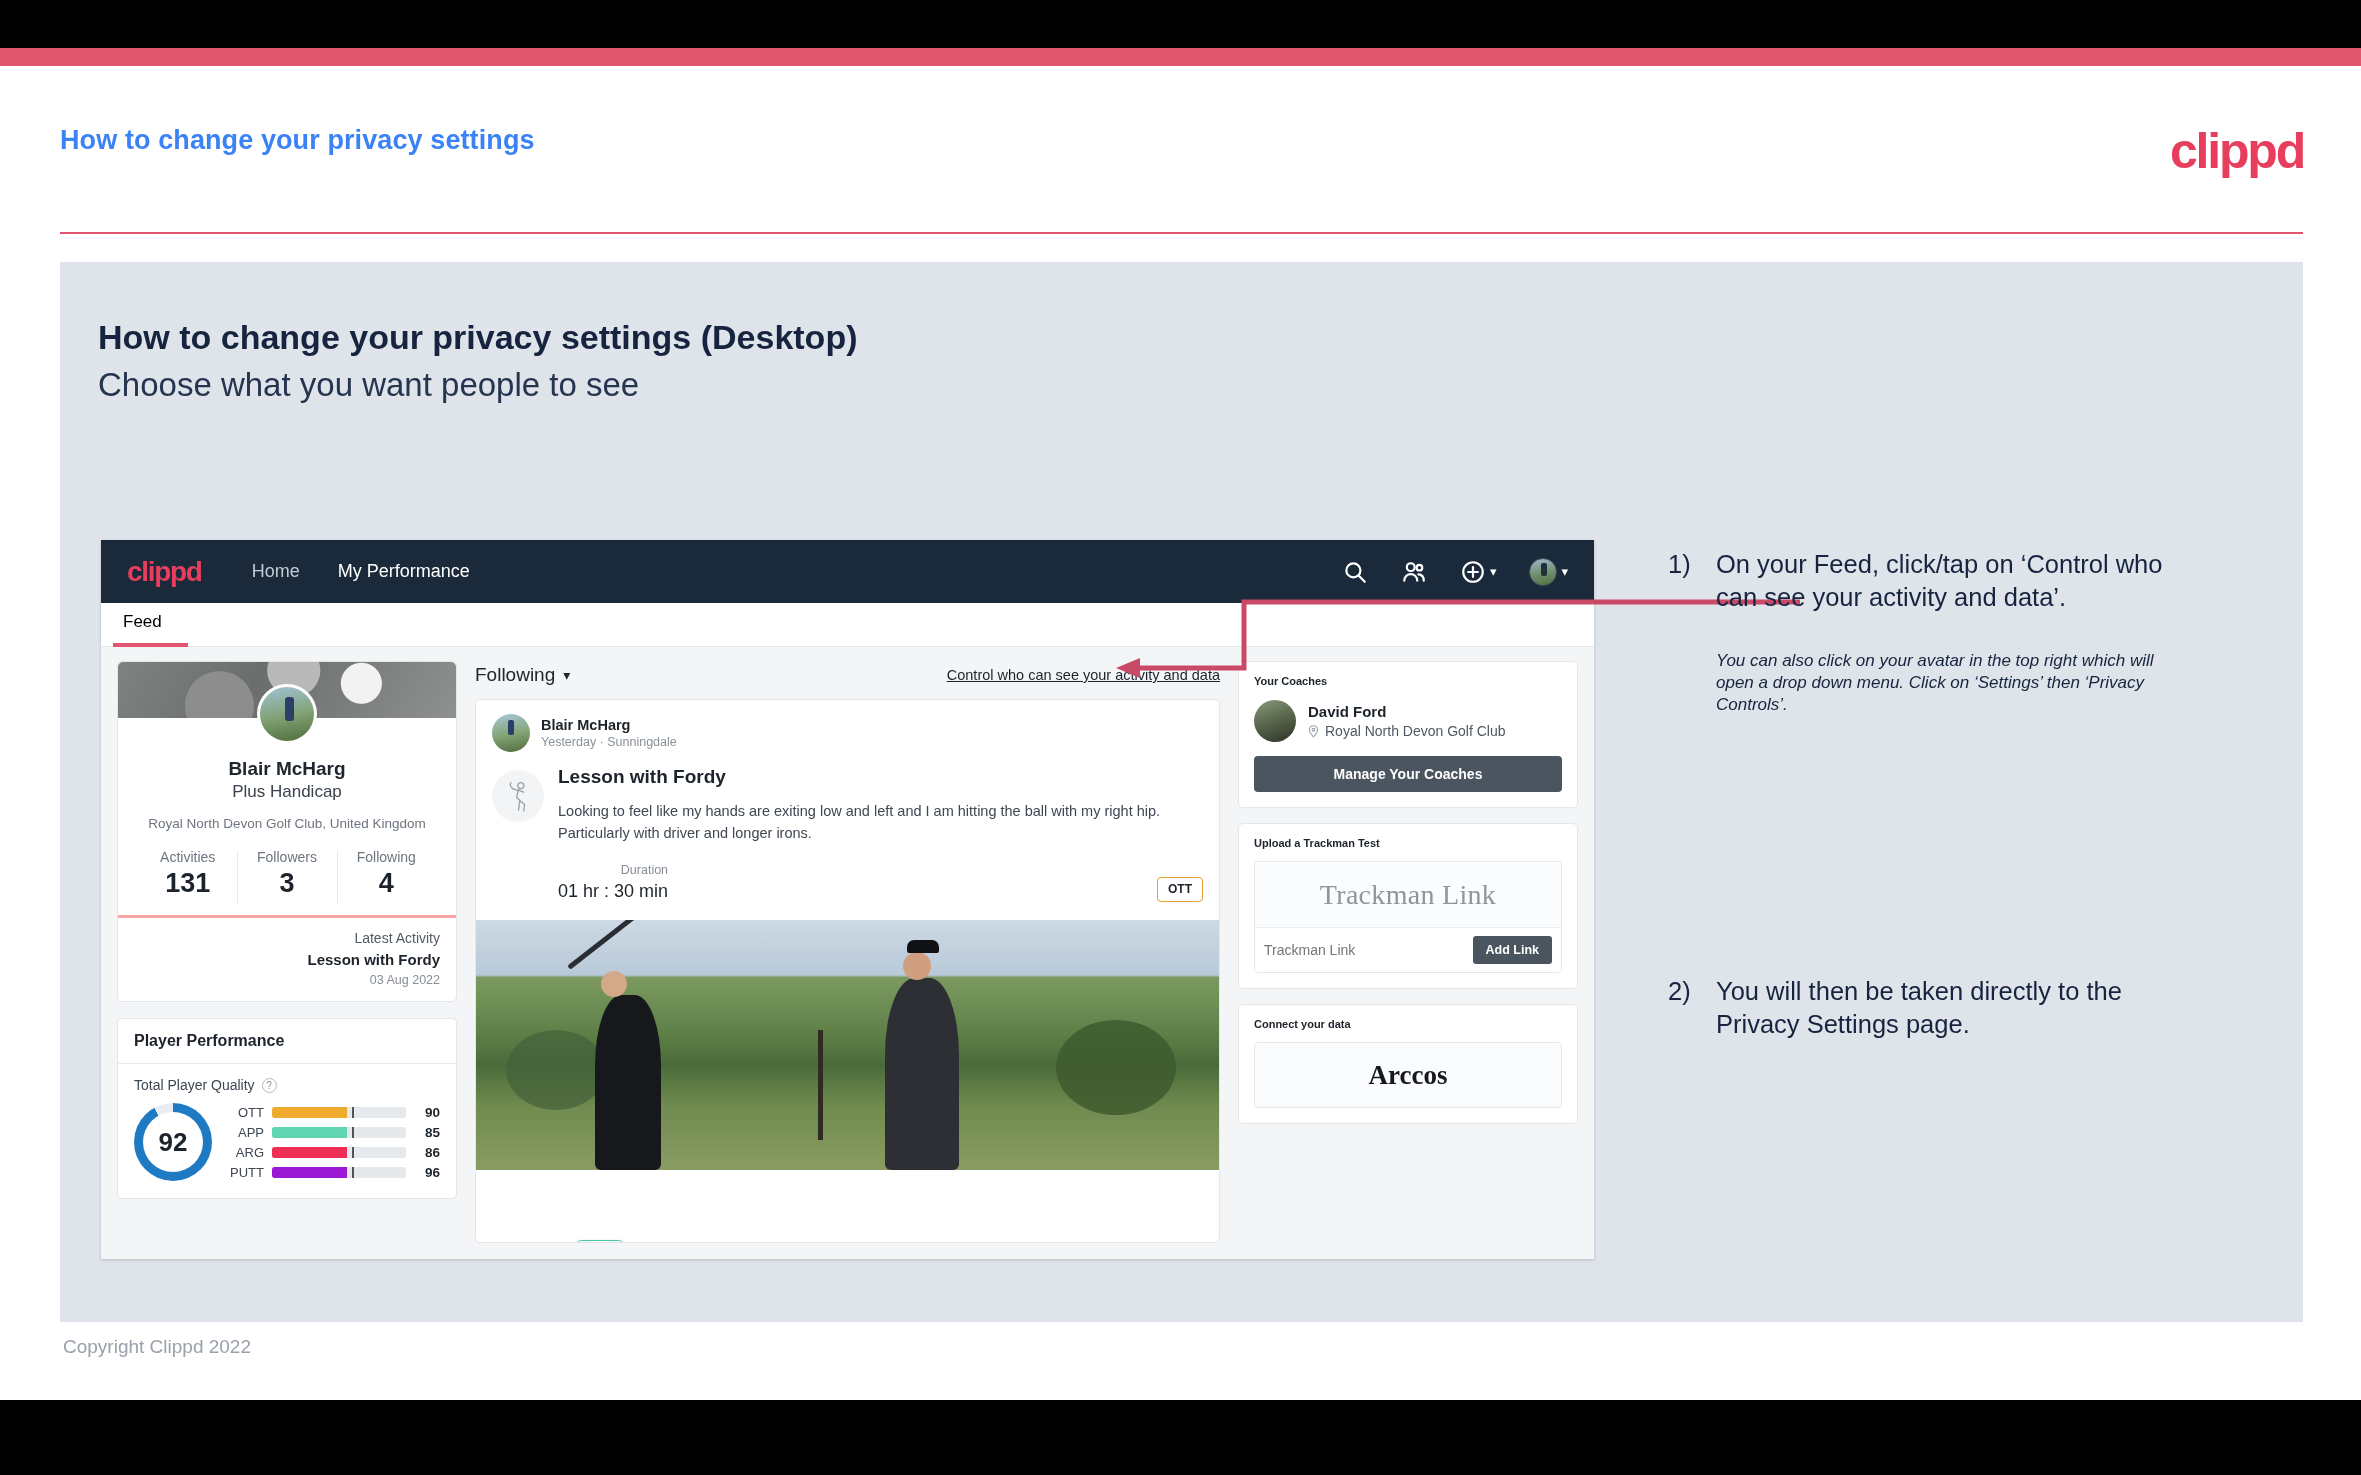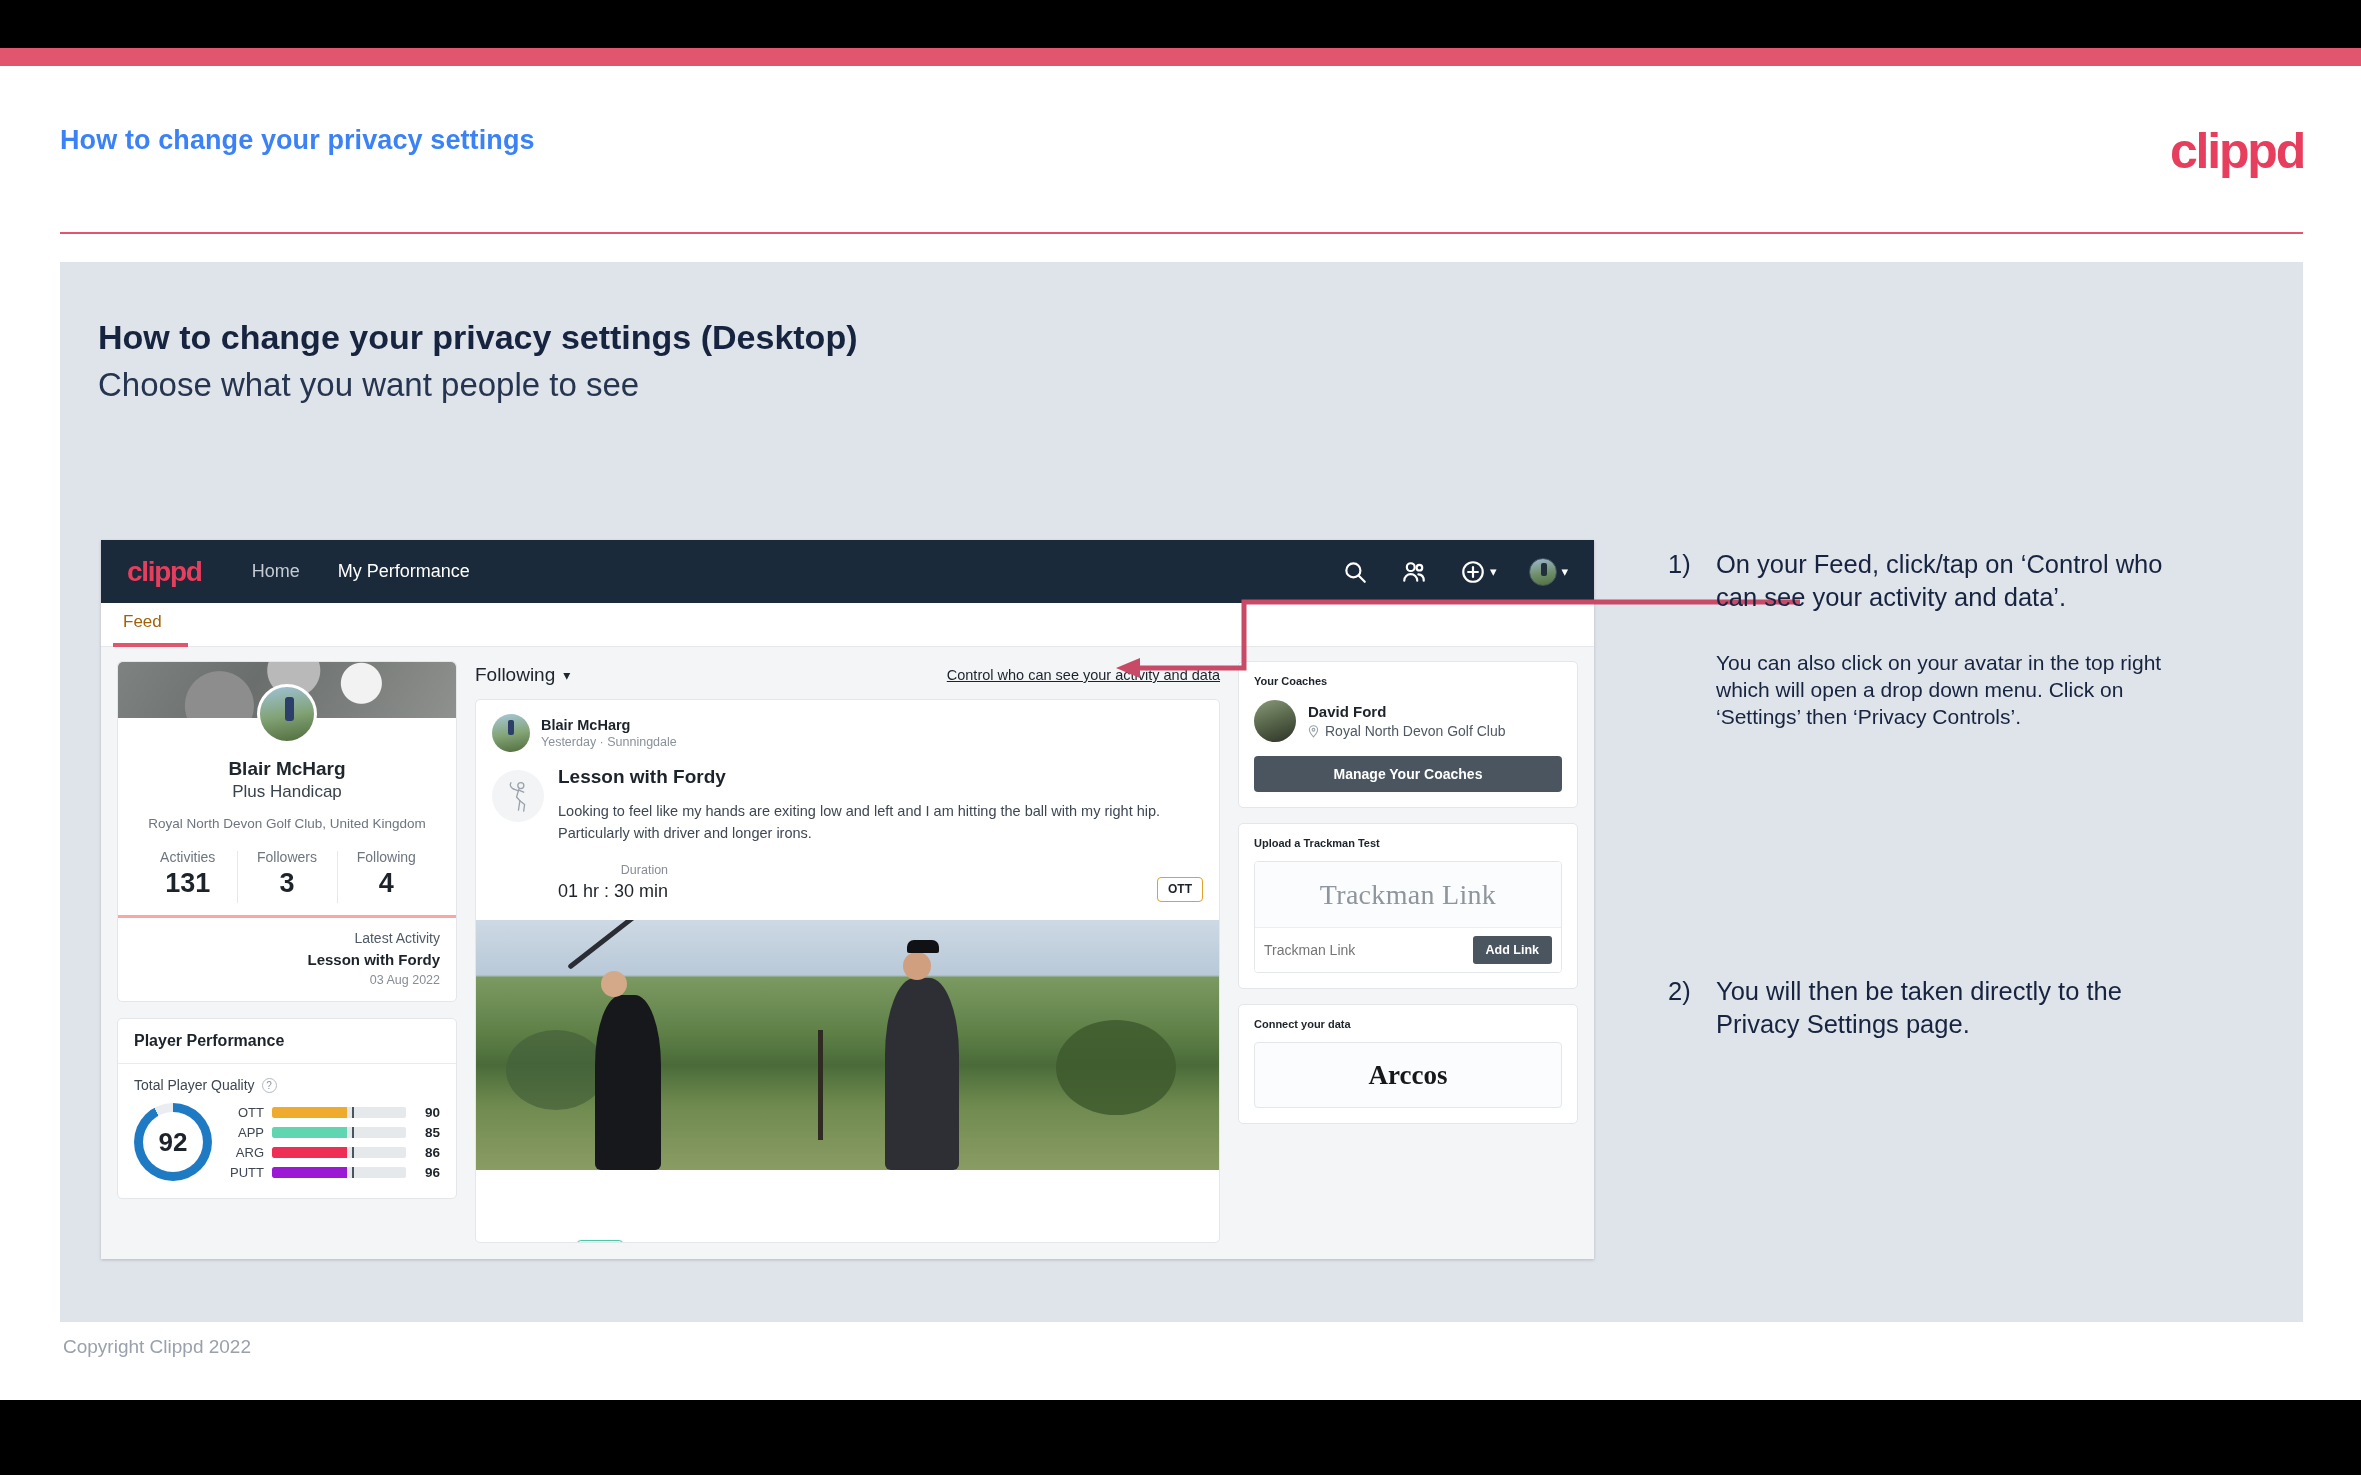--- a/index.html
+++ b/index.html
@@ -77,21 +77,21 @@
   }
   .nav-avatar::after {
     content:""; position:absolute; left:11px; top:4px; width:6px; height:13px;
     background:#22303c; border-radius:2px;
   }
   .nav-avatar-wrap { display:flex; align-items:center; }
 
   
   .tabbar { height:44px; background:#fff; border-bottom:1px solid #e6e8eb; position:relative; }
   .tab {
-    position:absolute; left:22px; top:9px; font-size:17px; color:#a16207;
+    position:absolute; left:22px; top:9px; font-size:17px; color:#000000;
   }
   .tab-underline { position:absolute; left:12px; bottom:-1px; width:75px; height:4px; background:#e2556e; }
 
   
   .app-body { display:flex; gap:18px; padding:14px 16px 0 16px; background:#f4f5f7; height:612px; }
   .col-left   { width:340px; flex:0 0 340px; }
   .col-mid    { flex:1 1 auto; }
   .col-right  { width:340px; flex:0 0 340px; }
 
   .card { background:#fff; border:1px solid #e4e7ea; border-radius:5px; }
@@ -257,21 +257,21 @@
     font-family:"Liberation Serif", serif; font-size:27px; font-weight:700; color:#16181b;
   }
 
   
   .callout { position:absolute; left:1100px; top:590px; width:700px; height:120px; pointer-events:none; }
 
   
   .instr { position:absolute; left:1668px; top:548px; width:520px; color:#16243f; }
   .instr-item { display:flex; gap:14px; font-size:25.5px; line-height:1.28; }
   .instr-num { flex:0 0 34px; }
-  .instr-p2 { margin-top:37px; font-size:21px; line-height:1.28; }
+  .instr-p2 { margin-top:37px; font-size:17px; line-height:1.28;font-style:italic; }
   .instr-item2 { position:absolute; left:1668px; top:975px; width:520px; color:#16243f;
                  display:flex; gap:14px; font-size:25.5px; line-height:1.28; }
 </style>
 </head>
 <body>
 
 <div class="band-top-black"></div>
 <div class="band-accent"></div>
 <div class="band-bot-black"></div>
 

